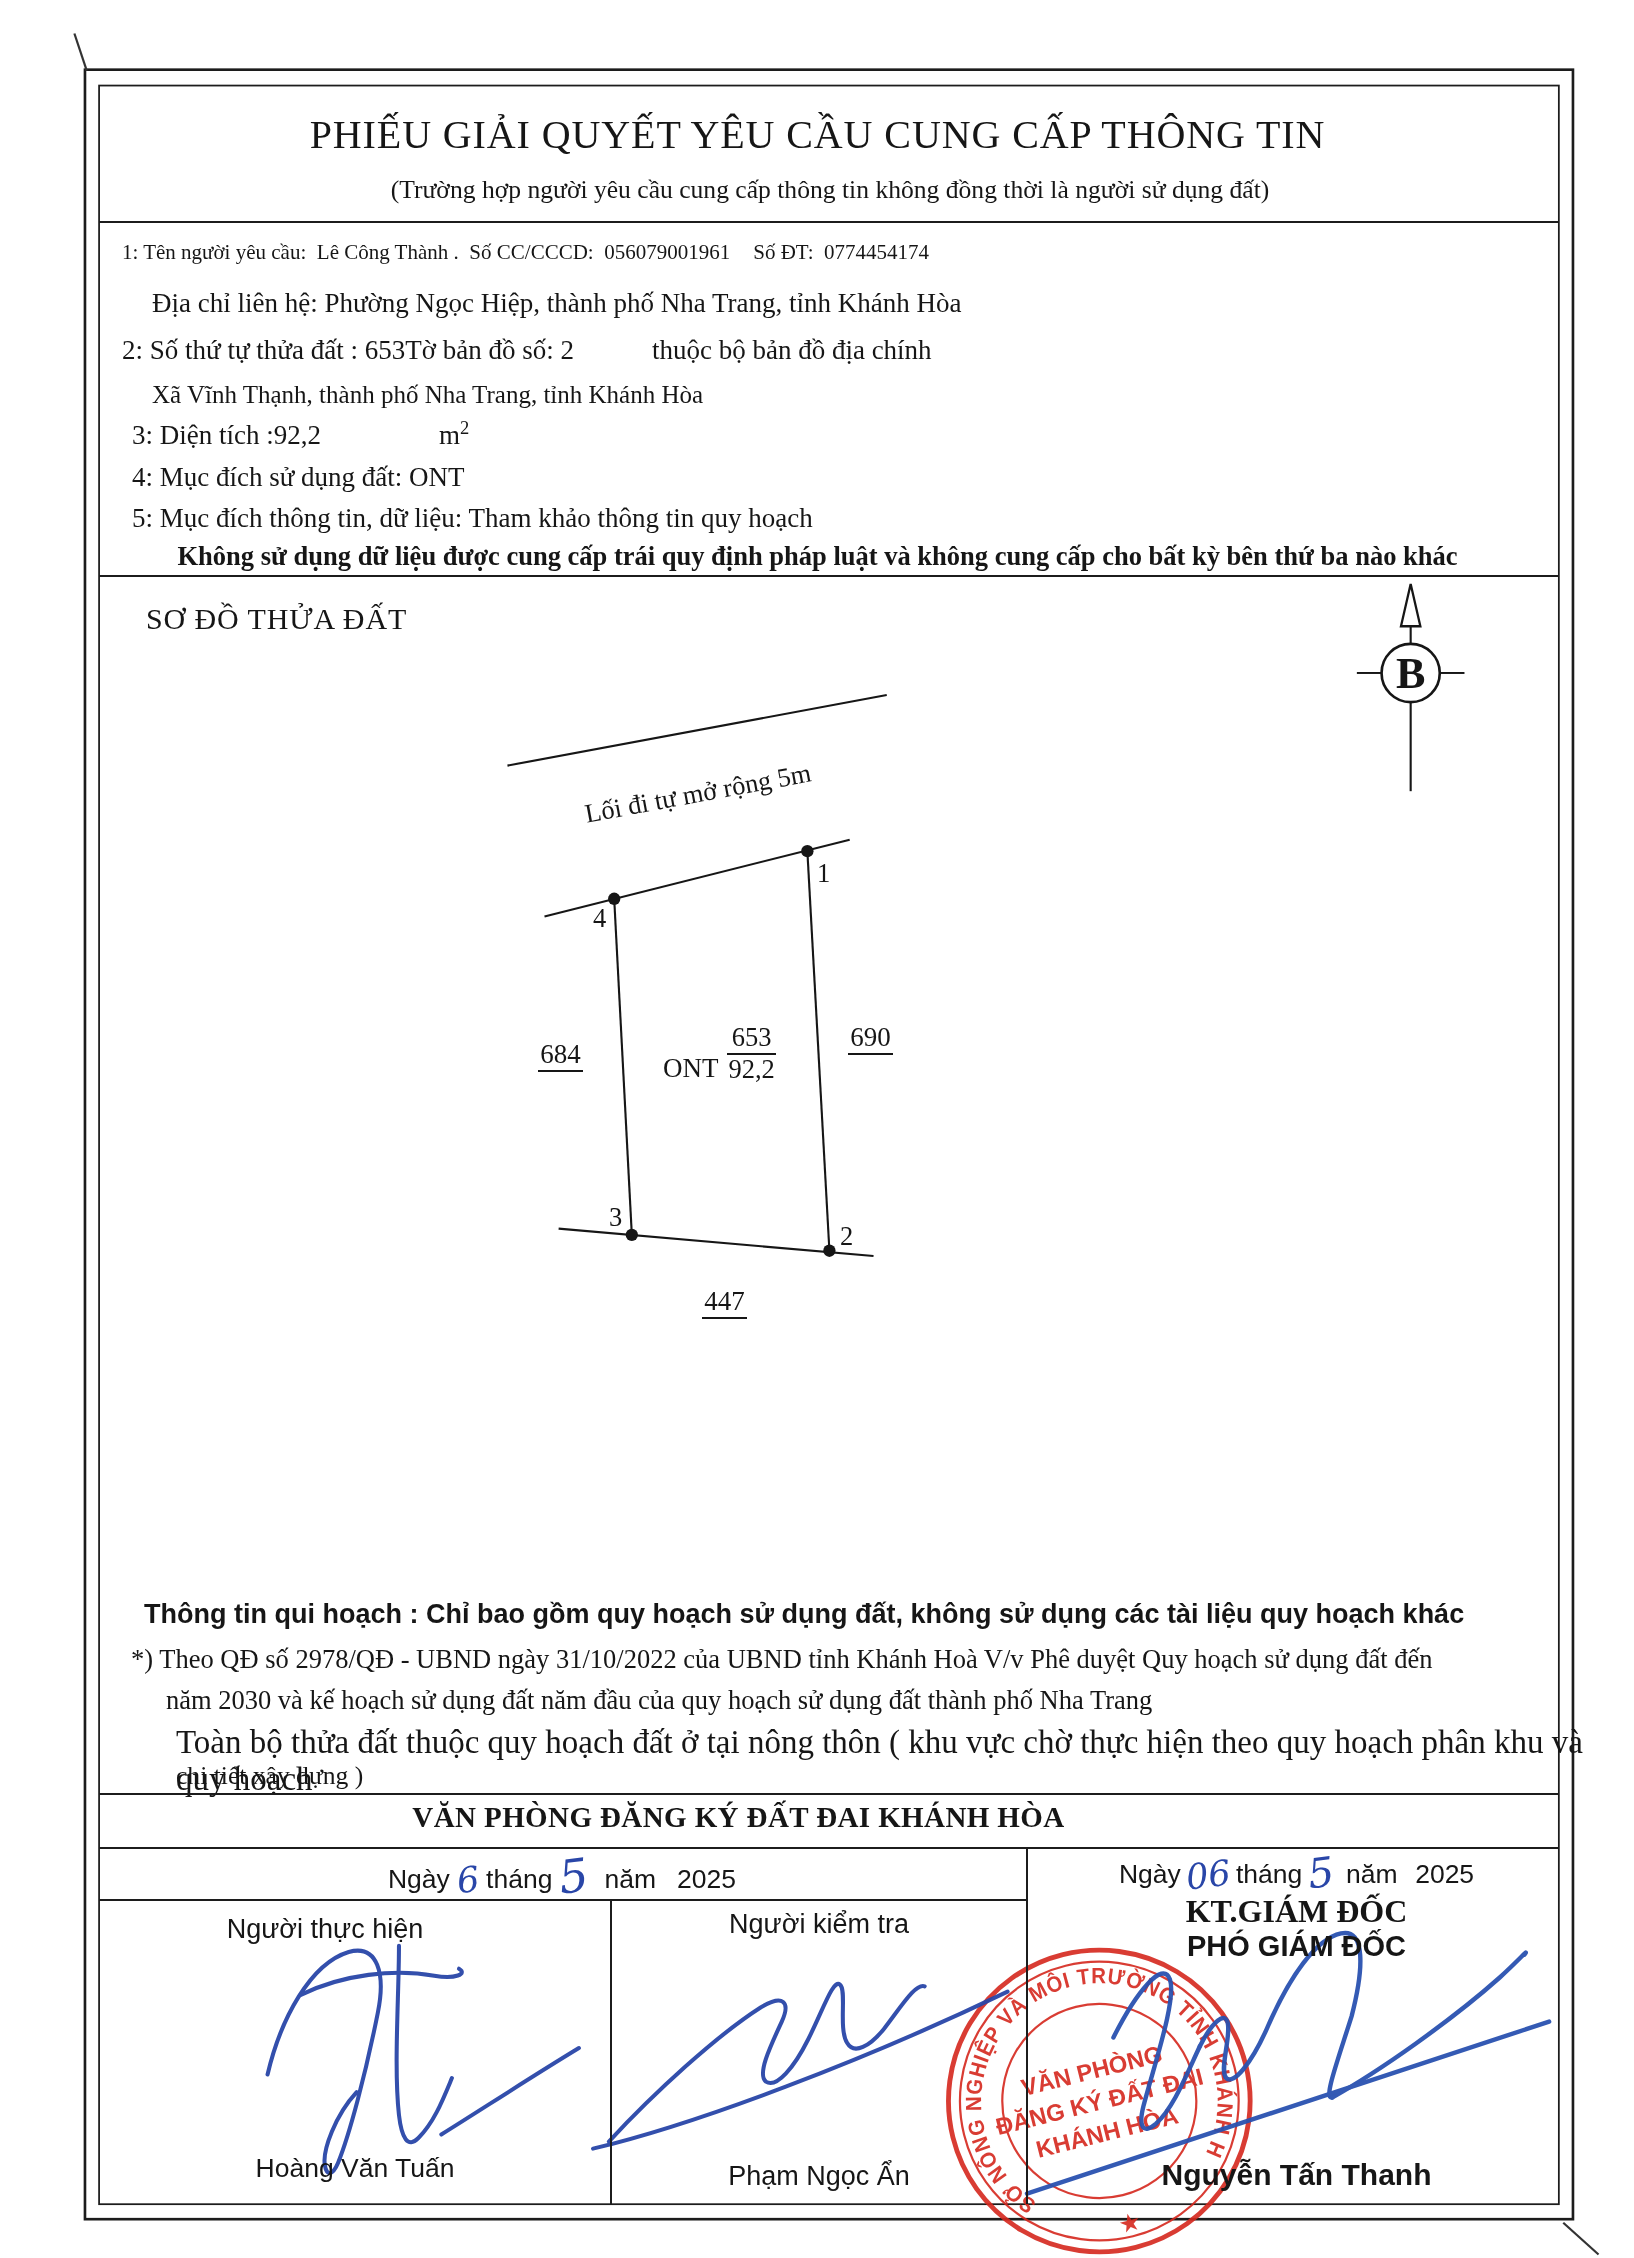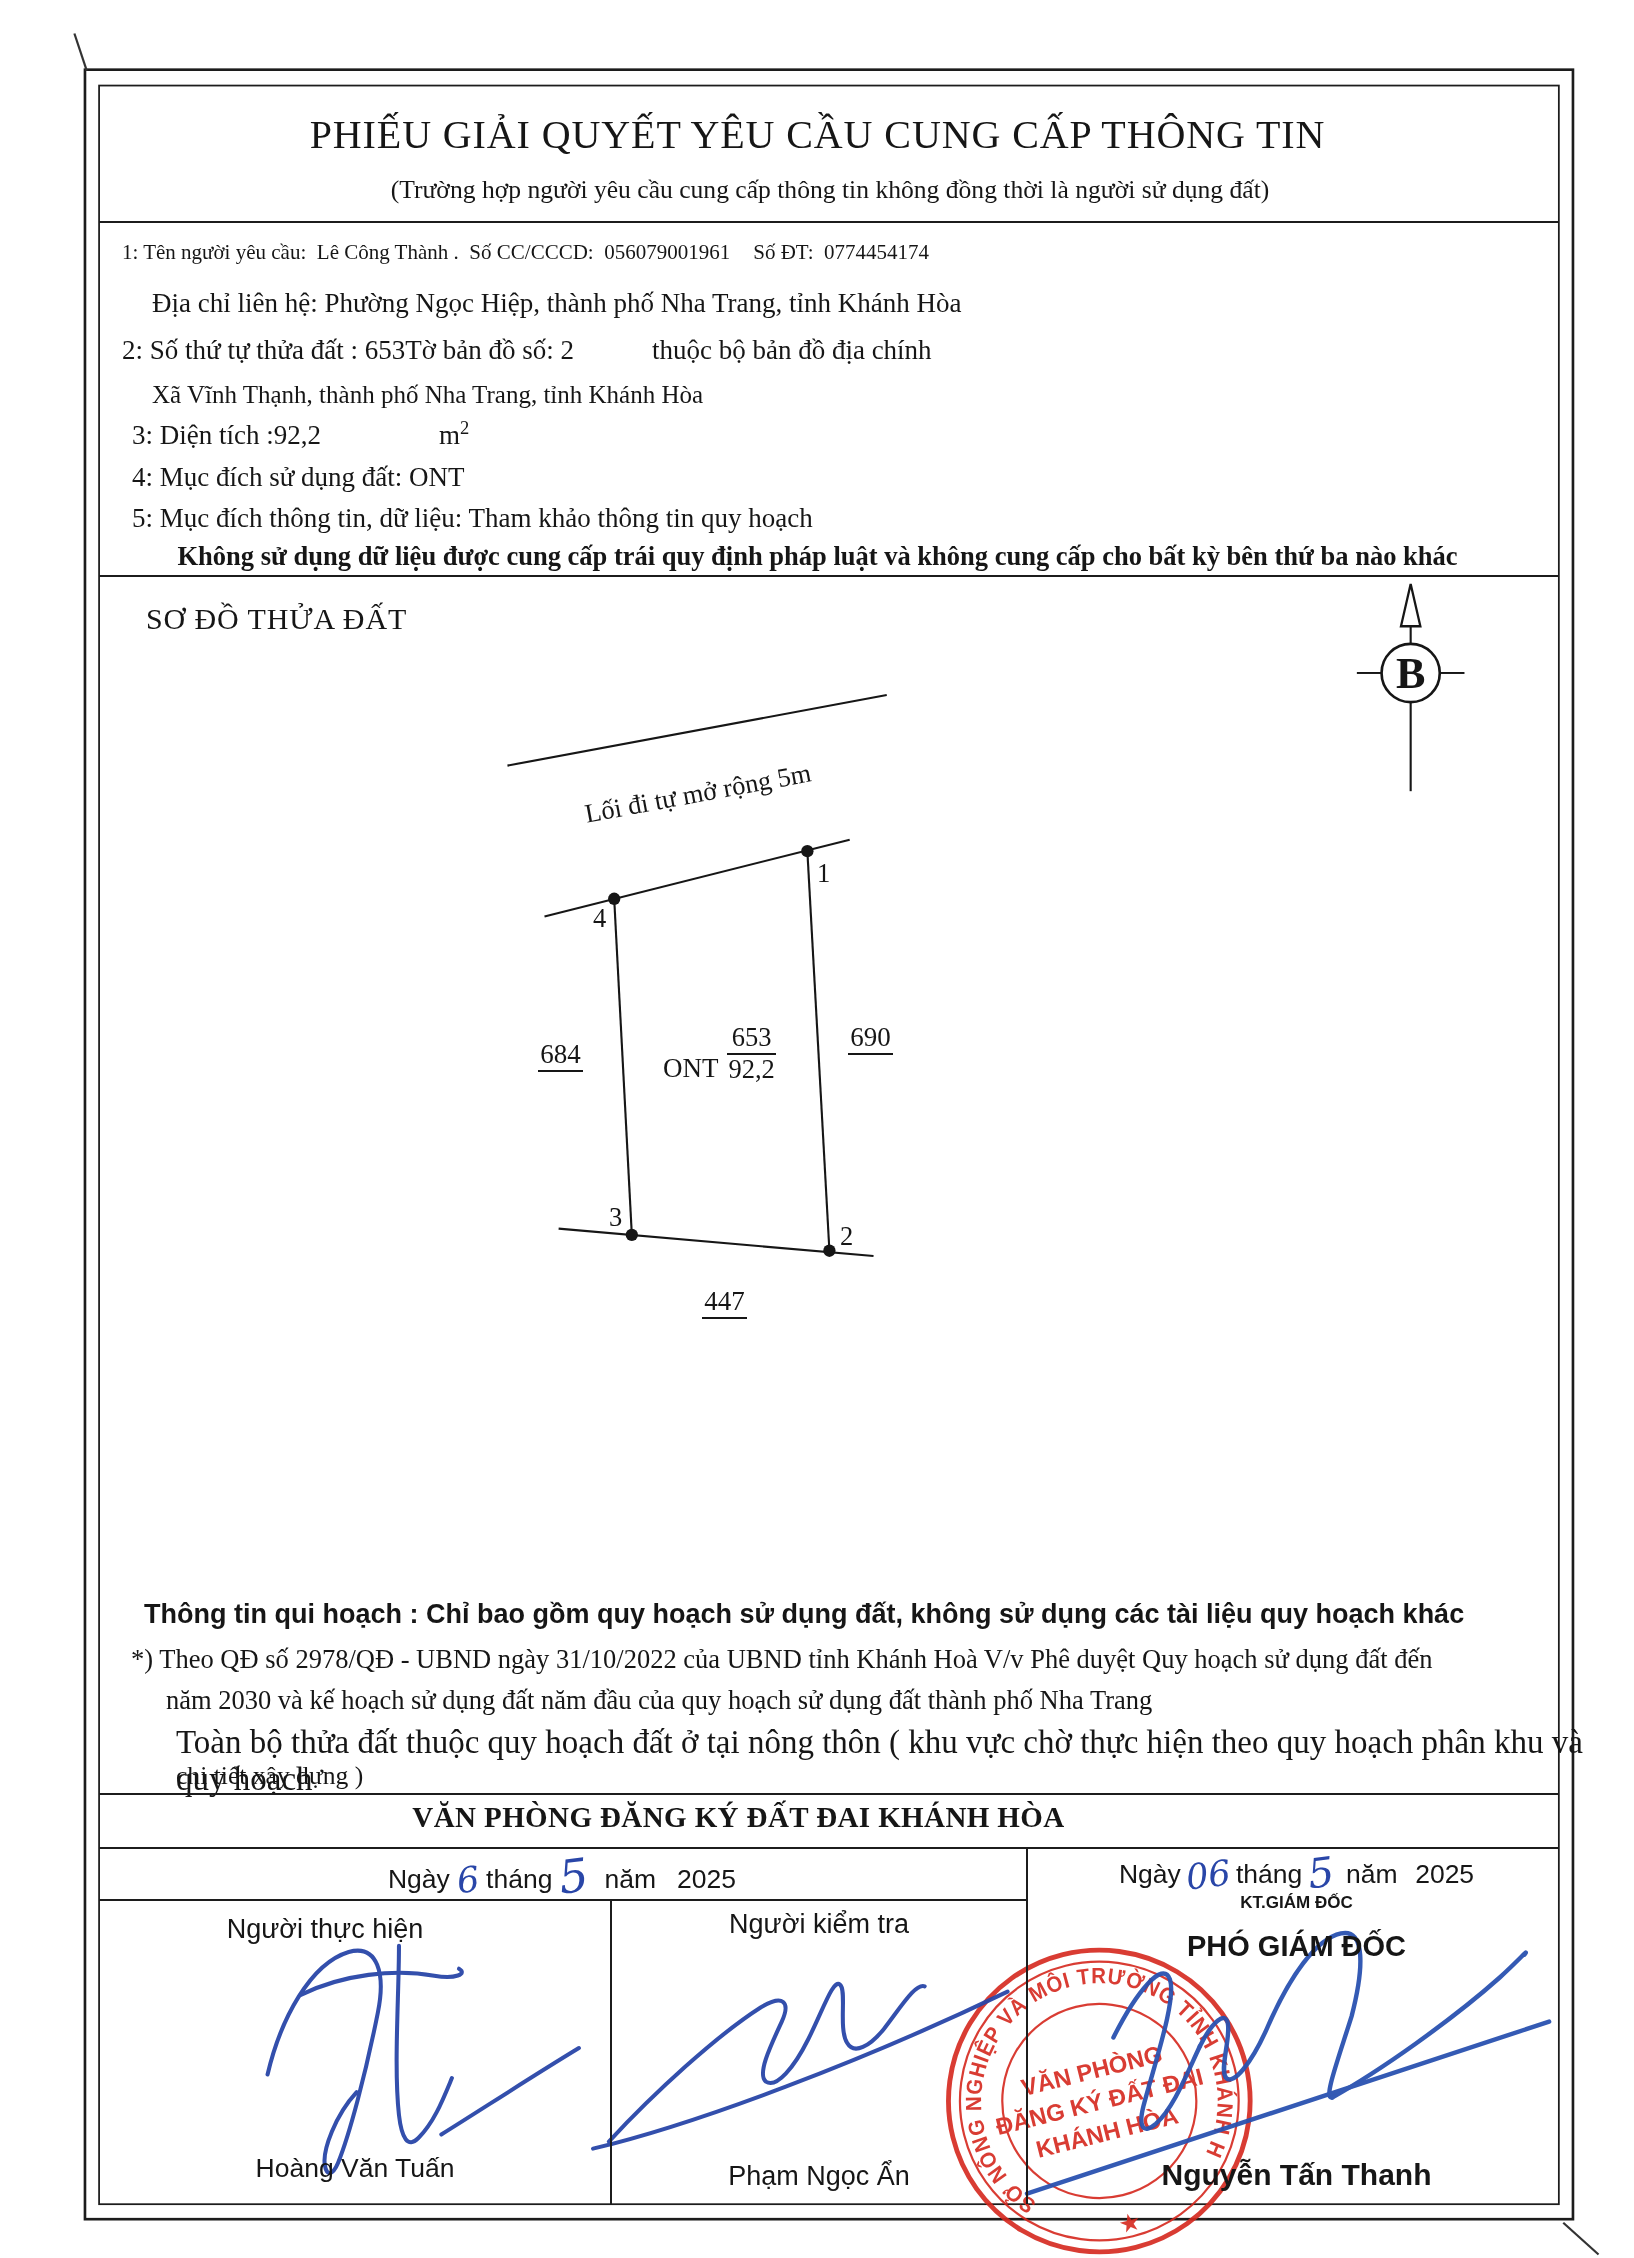--- a/index.html
+++ b/index.html
@@ -169,21 +169,21 @@
   </div>
 
   <div class="abs san" style="left:1032px;top:1853px;width:529px;display:flex;justify-content:center;align-items:baseline;gap:5.3px;font-size:26.5px;">
     <span>Ngày</span>
     <span class="hand">06</span>
     <span>tháng</span>
     <span class="hand" style="font-size:41px">5</span>
     <span style="margin-left:7px">năm</span>
     <span style="margin-left:12.4px">2025</span>
   </div>
-  <div class="abs san ctr" style="left:1032px;top:1893px;width:529px;font-size:17px;font-weight:bold;">KT.GIÁM ĐỐC</div>
+  <div class="abs san ctr" style="left:1032px;top:1893px;width:529px;font-size:32px;font-weight:bold;font-family:Liberation Serif, serif;">KT.GIÁM ĐỐC</div>
   <div class="abs san ctr" style="left:1032px;top:1930px;width:529px;font-size:29px;font-weight:bold;">PHÓ GIÁM ĐỐC</div>
 
   <div class="abs san ctr" style="left:99px;top:1914px;width:452px;font-size:27px;">Người thực hiện</div>
   <div class="abs san ctr" style="left:612px;top:1909px;width:414px;font-size:27px;">Người kiểm tra</div>
 
   <div class="abs san ctr" style="left:99px;top:2153px;width:512px;font-size:26.5px;">Hoàng Văn Tuấn</div>
   <div class="abs san ctr" style="left:612px;top:2161px;width:414px;font-size:27px;">Phạm Ngọc Ẩn</div>
   <div class="abs san ctr" style="left:1032px;top:2158px;width:529px;font-size:30px;font-weight:bold;">Nguyễn Tấn Thanh</div>
 
 </div>

